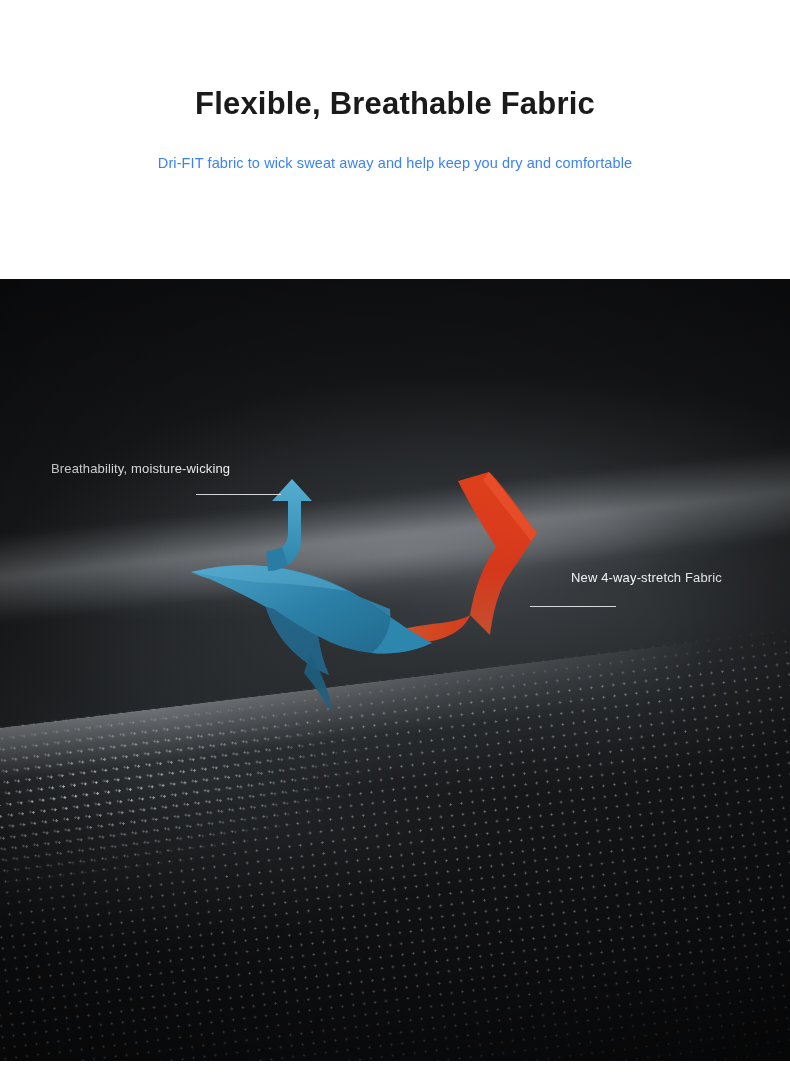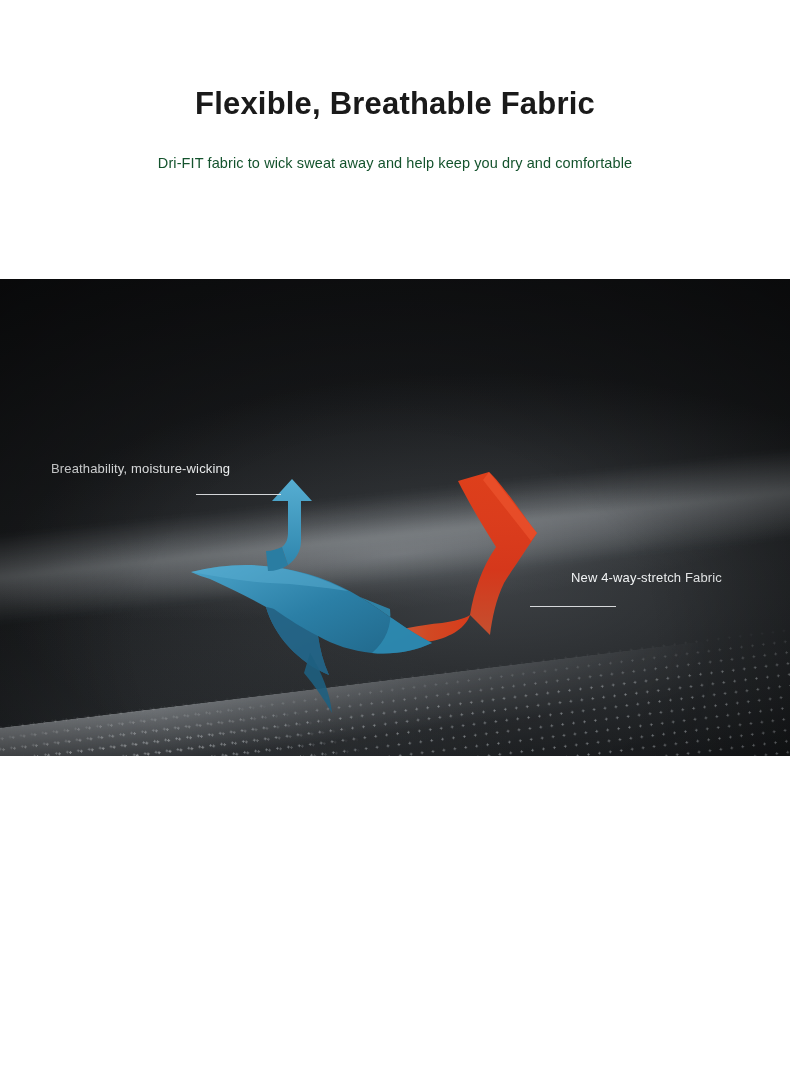--- a/index.html
+++ b/index.html
@@ -9,21 +9,21 @@
   }
   body {
     width: 790px;
     height: 1078px;
     font-family: "Liberation Sans", sans-serif;
     overflow: hidden;
   }
   .page {
     position: relative;
     width: 790px;
-    height: 756px;
+    height: 1061px;
     background: #ffffff;
     overflow: hidden;
   }
 
   
   .header {
     position: absolute;
     left: 0;
     top: 0;
     width: 790px;
@@ -41,21 +41,21 @@
     color: #1a1a1a;
     letter-spacing: 0.2px;
   }
   .subhead {
     position: absolute;
     left: 0;
     top: 155px;
     width: 790px;
     text-align: center;
     font-size: 14.5px;
-    color: #14532d;
+    color: #3b82f6;
     letter-spacing: 0.1px;
   }
 
   
   .hero {
     position: absolute;
     left: 0;
     top: 279px;
     width: 790px;
     height: 799px;

